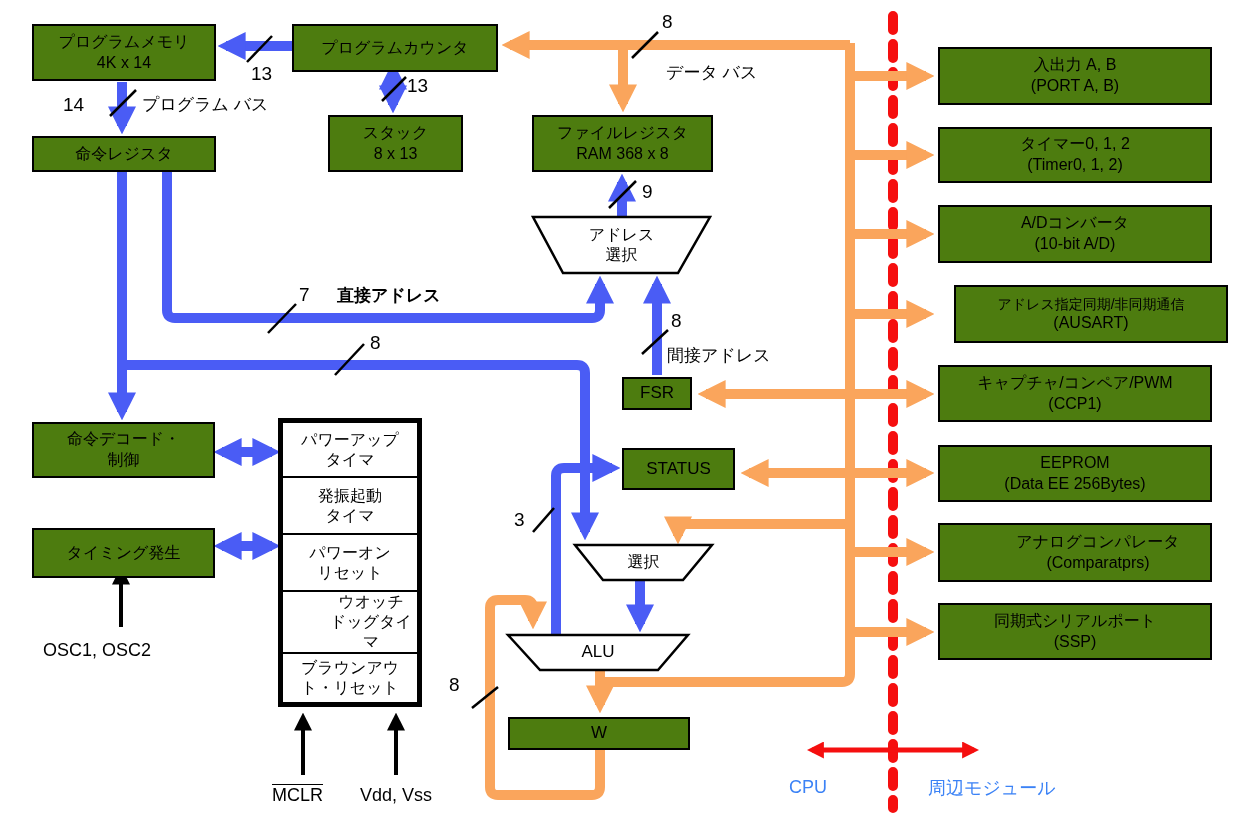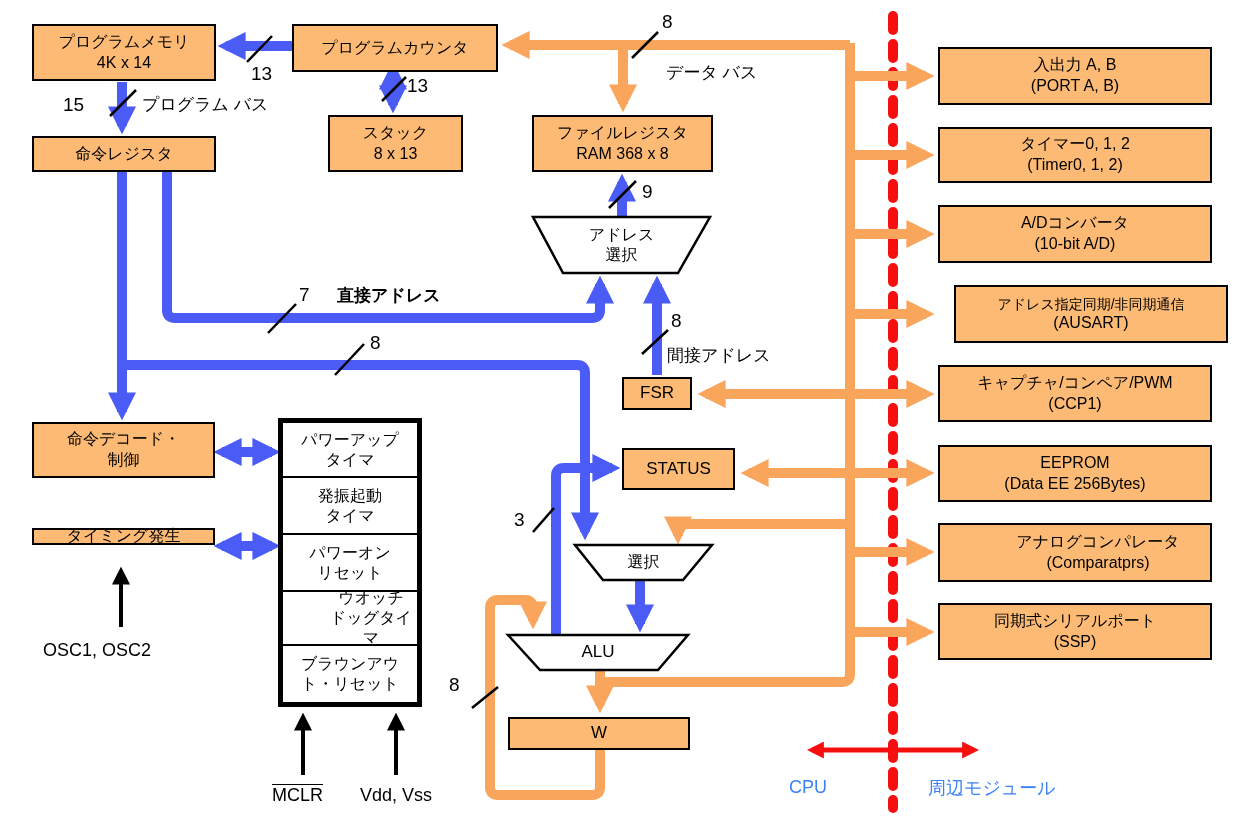--- a/index.html
+++ b/index.html
@@ -1,19 +1,19 @@
 <!DOCTYPE html>
 <html><head>
 <meta charset="utf-8">
 <style>
   html,body{margin:0;padding:0;background:#fff;}
   #stage{position:relative;width:1241px;height:835px;background:#fff;overflow:hidden;
          font-family:"Liberation Sans","DejaVu Sans",sans-serif;color:#000;}
   #wires{position:absolute;left:0;top:0;width:1241px;height:835px;}
-  .box{position:absolute;box-sizing:border-box;background:#fdba74;border:2.5px solid #000;
+  .box{position:absolute;box-sizing:border-box;background:#4d7c0f;border:2.5px solid #000;
        display:flex;flex-direction:column;align-items:center;justify-content:center;
        text-align:center;font-size:16px;line-height:1.3;z-index:3;}
   .noborder{border:none;background:transparent;z-index:4;}
   .stackbox{position:absolute;box-sizing:border-box;background:#fff;border:5px solid #000;z-index:3;}
   .cell{box-sizing:border-box;display:flex;flex-direction:column;align-items:center;justify-content:center;
         text-align:center;font-size:16px;line-height:1.25;border-bottom:2.5px solid #000;}
   .cell:last-child{border-bottom:none;}
   .lbl{position:absolute;font-size:17px;white-space:nowrap;z-index:4;}
   .num{position:absolute;font-size:19px;white-space:nowrap;z-index:4;}
   .red{color:#3b82f6;font-size:18px;}
@@ -153,38 +153,38 @@
 
   <div class="box" style="left:508px;top:717px;width:182px;height:33px;font-size:17px;">
     <div>W</div>
   </div>
 
   <div class="box" style="left:32px;top:422px;width:183px;height:56px;">
     <div>命令デコード・</div>
     <div>制御</div>
   </div>
 
-  <div class="box" style="left:32px;top:528px;width:183px;height:17px;">
+  <div class="box" style="left:32px;top:528px;width:183px;height:50px;">
     <div>タイミング発生</div>
   </div>
 
   <div class="stackbox" style="left:278px;top:418px;width:144px;height:289px;display:flex;flex-direction:column;">
     <div class="cell" style="height:55px;">
       <div>パワーアップ</div>
       <div>タイマ</div>
     </div>
     <div class="cell" style="height:57px;">
       <div>発振起動</div>
       <div>タイマ</div>
     </div>
     <div class="cell" style="height:57px;">
       <div>パワーオン</div>
       <div>リセット</div>
     </div>
-    <div class="cell" style="height:54px;padding-left:42px;">
+    <div class="cell" style="height:62px;padding-left:42px;">
       <div>ウオッチ</div>
       <div>ドッグタイマ</div>
     </div>
     <div class="cell" style="flex:1;">
       <div>ブラウンアウ</div>
       <div>ト・リセット</div>
     </div>
   </div>
 
   <div class="box" style="left:938px;top:47px;width:274px;height:58px;">
@@ -213,21 +213,21 @@
   </div>
   <div class="box" style="left:938px;top:523px;width:274px;height:59px;padding-left:46px;">
     <div>アナログコンパレータ</div>
     <div>(Comparatprs)</div>
   </div>
   <div class="box" style="left:938px;top:603px;width:274px;height:57px;">
     <div>同期式シリアルポート</div>
     <div>(SSP)</div>
   </div>
 
-  <span class="num" style="left:63px;top:94px;">15</span>
+  <span class="num" style="left:63px;top:94px;">14</span>
   <span class="num" style="left:251px;top:63px;">13</span>
   <span class="num" style="left:407px;top:75px;">13</span>
   <span class="num" style="left:662px;top:11px;">8</span>
   <span class="num" style="left:642px;top:181px;">9</span>
   <span class="num" style="left:299px;top:284px;">7</span>
   <span class="num" style="left:370px;top:332px;">8</span>
   <span class="num" style="left:671px;top:310px;">8</span>
   <span class="num" style="left:514px;top:509px;">3</span>
   <span class="num" style="left:449px;top:674px;">8</span>
 

